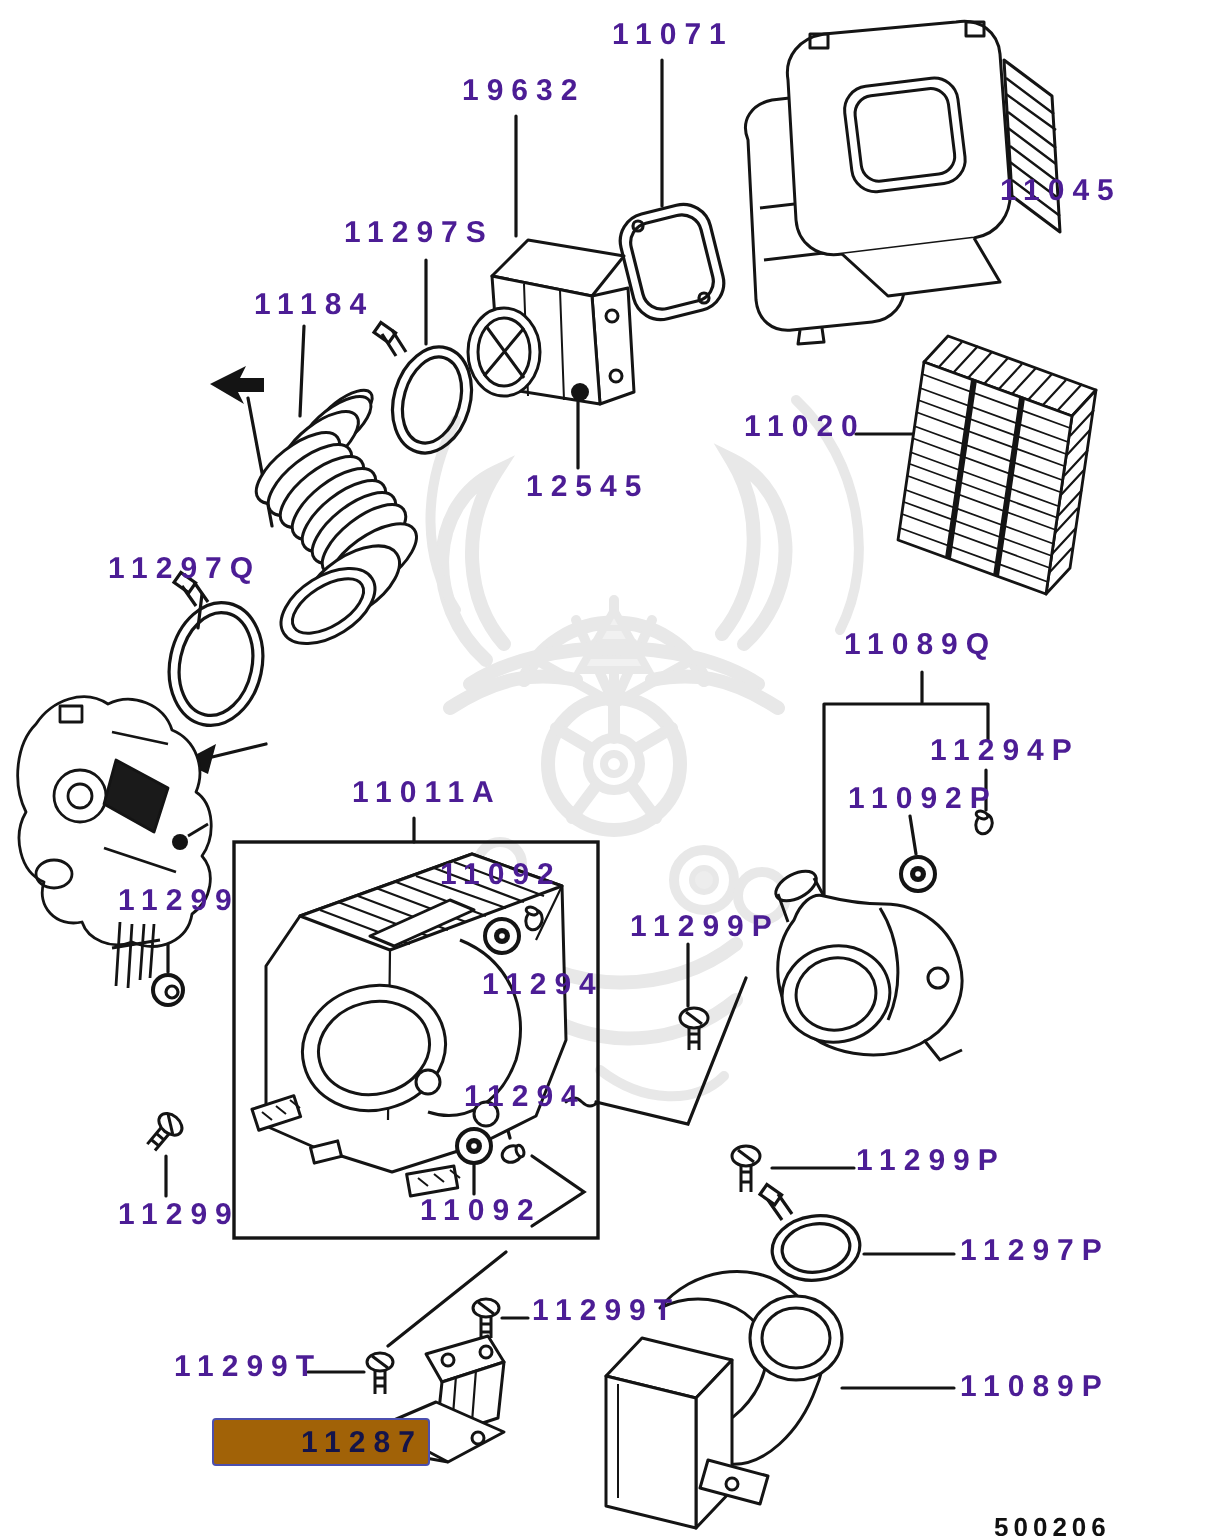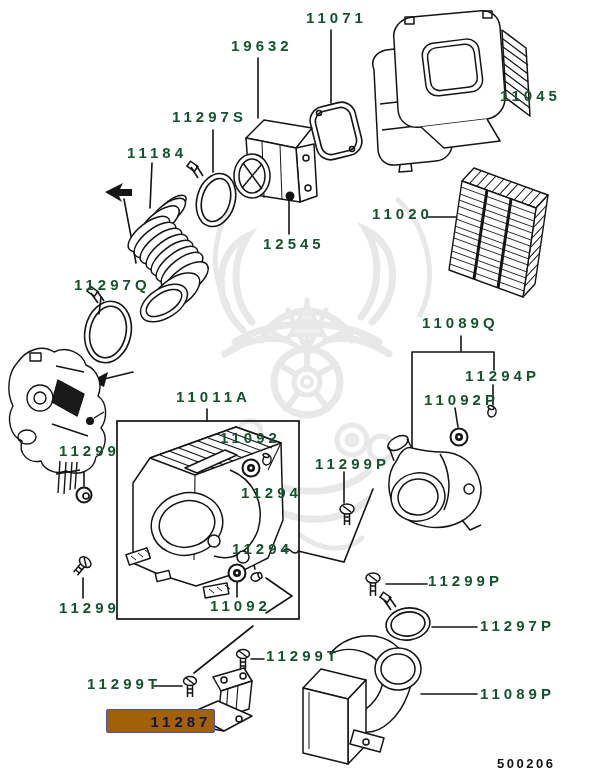--- a/index.html
+++ b/index.html
@@ -1,19 +1,19 @@
 <!DOCTYPE html>
 <html><head>
 <meta charset="utf-8">
 <style>
   html,body{margin:0;padding:0;background:#ffffff;}
   #stage{position:relative;width:609px;height:768px;background:#ffffff;overflow:hidden;
          font-family:"Liberation Sans",sans-serif;}
   #lineart{position:absolute;left:0;top:0;}
-  .plbl{position:absolute;font-size:15px;font-weight:700;letter-spacing:4px;color:#14532d;
+  .plbl{position:absolute;font-size:15px;font-weight:700;letter-spacing:4px;color:#4c1d95;
         white-space:nowrap;line-height:1;}
   .plbl-sm{font-size:13px;letter-spacing:2.5px;}
   #refbox{position:absolute;left:4px;top:170px;width:96px;height:40px;border:2.5px solid #111;
           border-radius:9px;padding:3px 0 0 7px;background:#fff;}
   #refbox .r1{font-size:14px;font-weight:700;letter-spacing:3px;color:#111;line-height:1.25;}
   #refbox .r2{font-size:14px;font-weight:700;letter-spacing:2px;color:#111;line-height:1.25;
               display:flex;align-items:center;}
   #refbox .circ{display:inline-flex;align-items:center;justify-content:center;width:15px;height:15px;
           border:2px solid #111;border-radius:50%;font-size:11px;letter-spacing:0;margin-left:2px;}
   #refinline{position:absolute;left:132px;top:350px;font-size:16px;font-weight:700;
@@ -325,21 +325,21 @@
 
 
 
 <span class="plbl" style="left:306px;top:10px">11071</span>
 <span class="plbl" style="left:231px;top:38px">19632</span>
 <span class="plbl" style="left:172px;top:109px">11297S</span>
 <span class="plbl" style="left:127px;top:145px">11184</span>
 <span class="plbl" style="left:500px;top:88px">11045</span>
 <span class="plbl" style="left:372px;top:206px">11020</span>
 <span class="plbl" style="left:263px;top:236px">12545</span>
-<span class="plbl" style="left:74px;top:277px">11297Q</span>
+<span class="plbl" style="left:54px;top:277px">11297Q</span>
 <span class="plbl" style="left:176px;top:389px">11011A</span>
 <span class="plbl" style="left:422px;top:315px">11089Q</span>
 <span class="plbl" style="left:465px;top:368px">11294P</span>
 <span class="plbl" style="left:424px;top:392px">11092P</span>
 <span class="plbl" style="left:59px;top:443px">11299</span>
 <span class="plbl" style="left:220px;top:430px">11092</span>
 <span class="plbl" style="left:241px;top:485px">11294</span>
 <span class="plbl" style="left:315px;top:456px">11299P</span>
 <span class="plbl" style="left:232px;top:541px">11294</span>
 <span class="plbl" style="left:210px;top:598px">11092</span>

